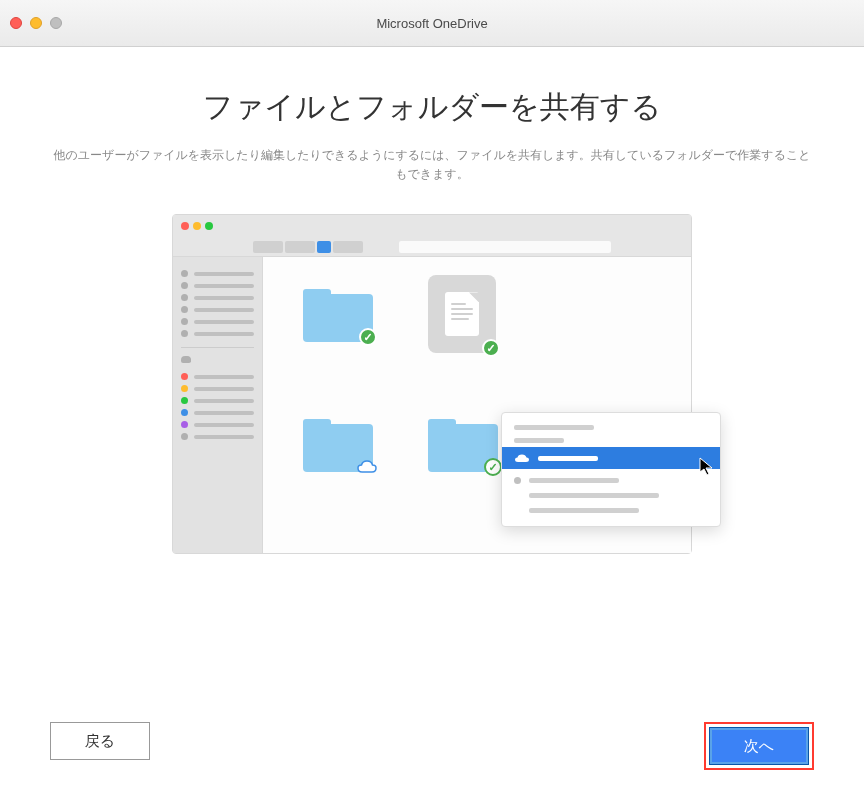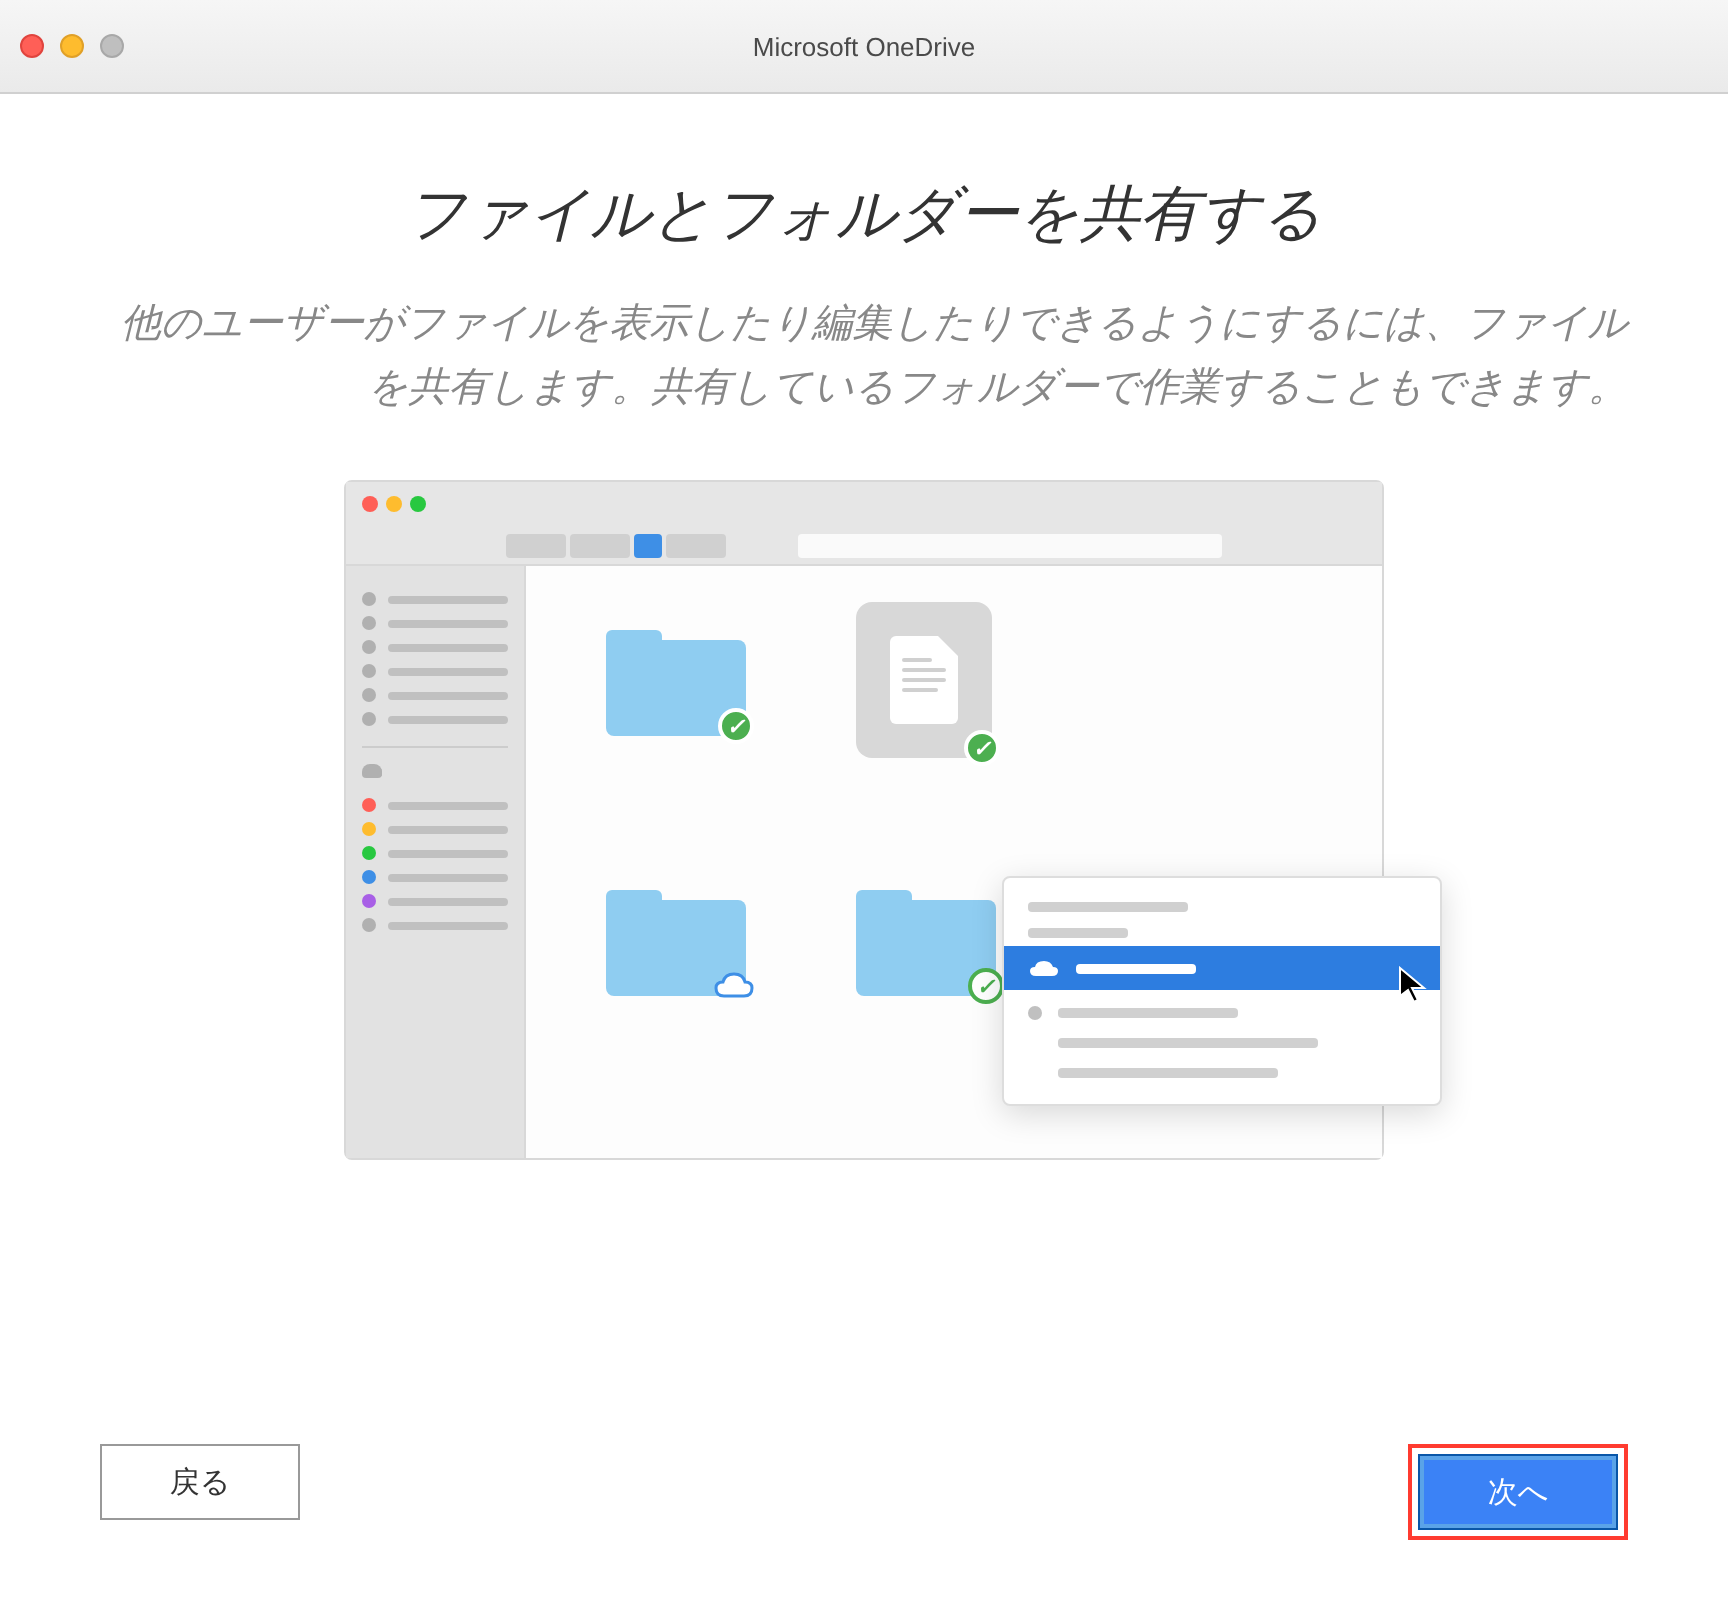--- a/index.html
+++ b/index.html
@@ -36,34 +36,32 @@
 .tl-green { background: #bfbfbf; border: 0.5px solid #a8a8a8; }
 .title {
   flex: 1;
   text-align: center;
   font-size: 13px;
   color: #4a4a4a;
 }
 .content {
   padding: 40px 50px 0;
   text-align: center;
-  font-style: italic;
 }
 h1 {
   font-size: 30px;
   font-weight: 400;
   color: #333;
   margin-bottom: 18px;
 }
 .subtitle {
-  font-size: 20px;
+  font-size: 12px;
   color: #888;
   line-height: 1.6;
   margin-bottom: 30px;
-  text-align: right;
 }
 
 
 .illustration {
   width: 520px;
   height: 340px;
   margin: 0 auto;
   background: #eeeeee;
   border: 1px solid #d8d8d8;
   border-radius: 4px;

